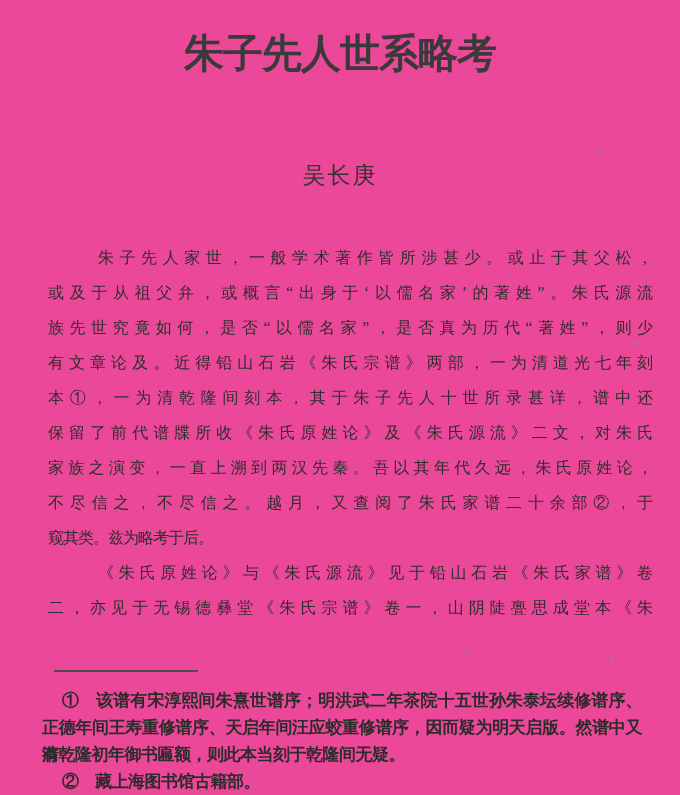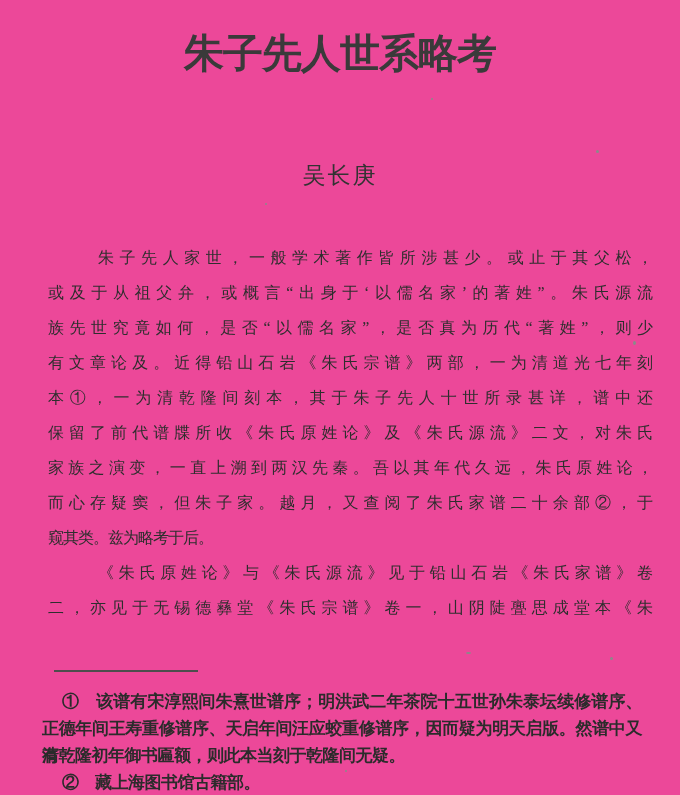--- a/index.html
+++ b/index.html
@@ -69,20 +69,21 @@
   }
   .footnotes {
     position: absolute;
     top: 688px;
     left: 42px;
     width: 600px;
     font-size: 17px;
     font-weight: 700;
     letter-spacing: -0.5px;
     color: #2b2b2b;
+    font-family: Liberation Mono, monospace;
   }
   .footnotes .fline {
     line-height: 27px;
     height: 27px;
   }
   .find { padding-left: 20px; }
   .speck {
     position: absolute;
     background: #8a8a8a;
     border-radius: 50%;
@@ -98,21 +99,21 @@
   <div class="author">吴长庚</div>
 
   <div class="body-text">
     <div class="line ind j">朱子先人家世，一般学术著作皆所涉甚少。或止于其父松，</div>
     <div class="line j">或及于从祖父弁，或概言“出身于‘以儒名家’的著姓”。朱氏源流</div>
     <div class="line j">族先世究竟如何，是否“以儒名家”，是否真为历代“著姓”，则少</div>
     <div class="line j">有文章论及。近得铅山石岩《朱氏宗谱》两部，一为清道光七年刻</div>
     <div class="line j">本①，一为清乾隆间刻本，其于朱子先人十世所录甚详，谱中还</div>
     <div class="line j">保留了前代谱牒所收《朱氏原姓论》及《朱氏源流》二文，对朱氏</div>
     <div class="line j">家族之演变，一直上溯到两汉先秦。吾以其年代久远，朱氏原姓论，</div>
-    <div class="line j">而心存疑窦，但朱子家。越月，又查阅了朱氏家谱二十余部②，于</div>
+    <div class="line j">不尽信之，不尽信之。越月，又查阅了朱氏家谱二十余部②，于</div>
     <div class="line">窥其类。兹为略考于后。</div>
     <div class="line ind j">《朱氏原姓论》与《朱氏源流》见于铅山石岩《朱氏家谱》卷</div>
     <div class="line j">二，亦见于无锡德彝堂《朱氏宗谱》卷一，山阴陡亹思成堂本《朱</div>
   </div>
 
   <div class="fn-sep"></div>
 
   <div class="footnotes">
     <div class="fline find j">①　该谱有宋淳熙间朱熹世谱序；明洪武二年茶院十五世孙朱泰坛续修谱序、</div>
     <div class="fline j">正德年间王寿重修谱序、天启年间汪应蛟重修谱序，因而疑为明天启版。然谱中又有</div>

